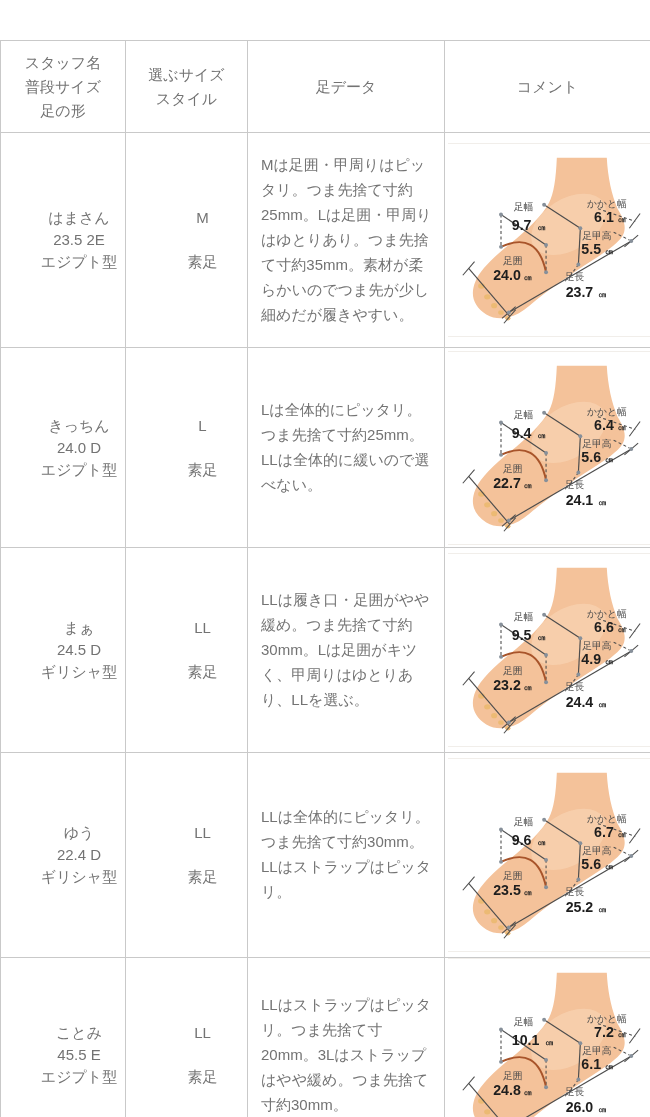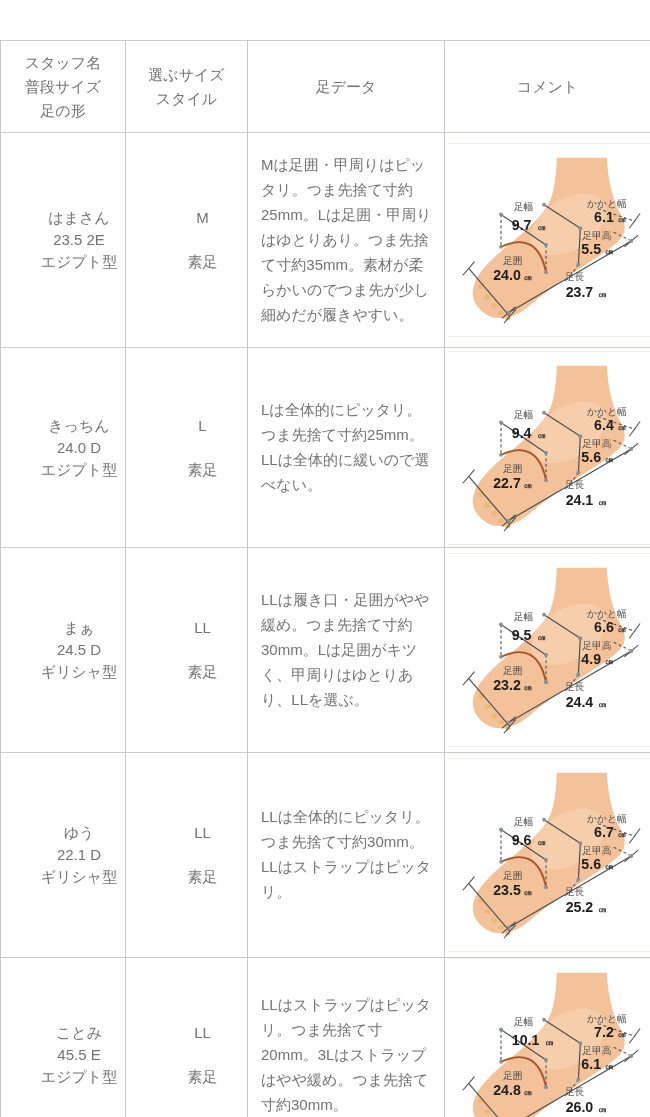--- a/index.html
+++ b/index.html
@@ -303,21 +303,21 @@
 
           <text class="m-label" x="118" y="139">足長</text>
           <text x="119" y="156"><tspan class="m-val">24.4</tspan><tspan class="m-unit" dx="5">㎝</tspan></text>
         </g>
       </svg>
     </td>
   </tr>
 
   <tr>
     <td class="c-staff">ゆう
-22.1 D
+22.4 D
 ギリシャ型</td>
     <td class="c-size">LL
 
 素足</td>
     <td class="c-comment">LLは全体的にピッタリ。つま先捨て寸約30mm。LLはストラップはピッタリ。</td>
     <td class="c-foot">
       <svg class="foot-img" viewBox="0 0 204 196" width="202" height="192" xmlns="http://www.w3.org/2000/svg">
 
         <g>
           <path fill="#f4c29a" d="M110 14

